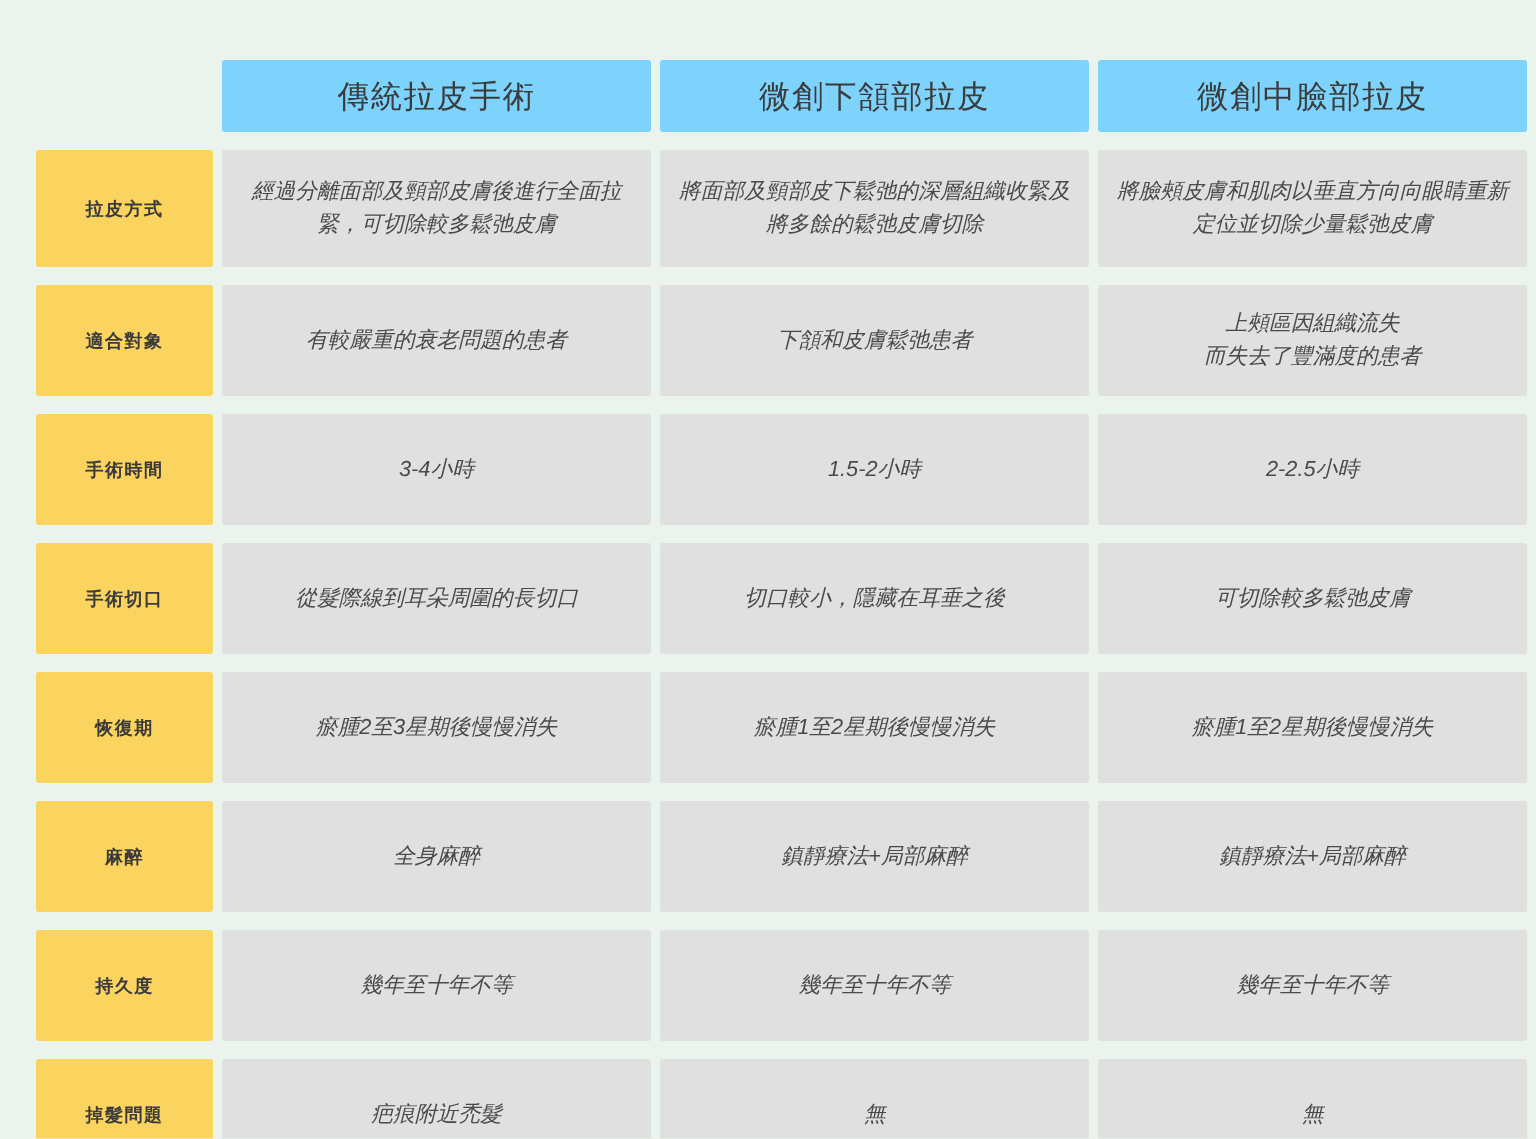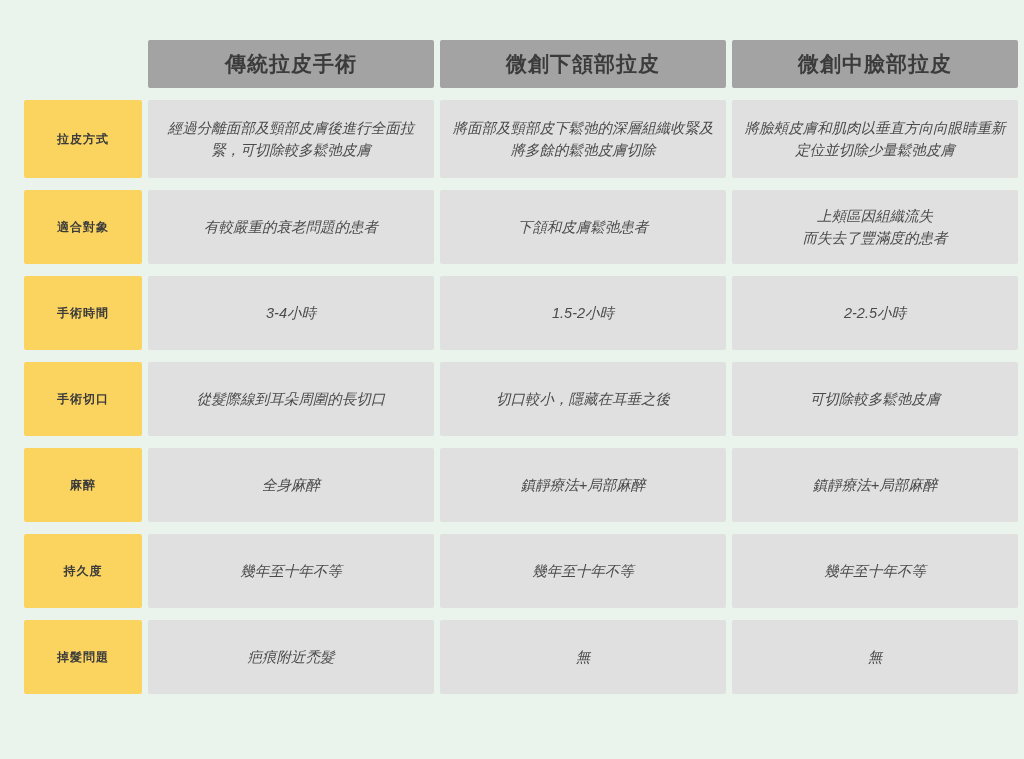--- a/index.html
+++ b/index.html
@@ -25,24 +25,24 @@
     table-layout: fixed;
   }
   col.rowhead-col { width: 118px; }
   col.data-col { width: 286px; }
 
   th.corner {
     background: transparent;
     border: none;
   }
   th.col-head {
-    background: #a3a3a3;
+    background: #7dd3fc;
     color: #3b3b3b;
     font-size: 21px;
-    font-weight: bold;
+    font-weight: normal;
     letter-spacing: 1px;
     height: 46px;
     vertical-align: middle;
     text-align: center;
     border-radius: 2px;
   }
   th.row-head {
     background: #fbd460;
     color: #3b3b3b;
     font-size: 12px;
@@ -105,20 +105,26 @@
         <td class="cell">1.5-2小時</td>
         <td class="cell">2-2.5小時</td>
       </tr>
       <tr>
         <th class="row-head">手術切口</th>
         <td class="cell">從髮際線到耳朵周圍的長切口</td>
         <td class="cell">切口較小，隱藏在耳垂之後</td>
         <td class="cell">可切除較多鬆弛皮膚</td>
       </tr>
       <tr>
+        <th class="row-head">恢復期</th>
+        <td class="cell">瘀腫2至3星期後慢慢消失</td>
+        <td class="cell">瘀腫1至2星期後慢慢消失</td>
+        <td class="cell">瘀腫1至2星期後慢慢消失</td>
+      </tr>
+      <tr>
         <th class="row-head">麻醉</th>
         <td class="cell">全身麻醉</td>
         <td class="cell">鎮靜療法+局部麻醉</td>
         <td class="cell">鎮靜療法+局部麻醉</td>
       </tr>
       <tr>
         <th class="row-head">持久度</th>
         <td class="cell">幾年至十年不等</td>
         <td class="cell">幾年至十年不等</td>
         <td class="cell">幾年至十年不等</td>

